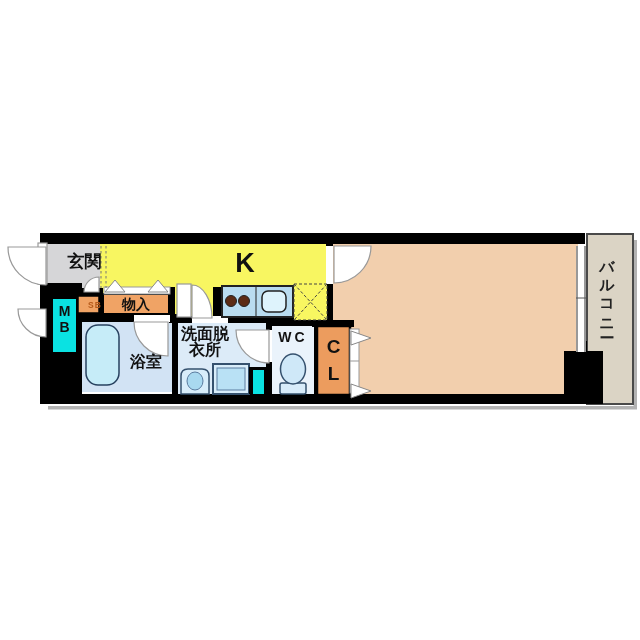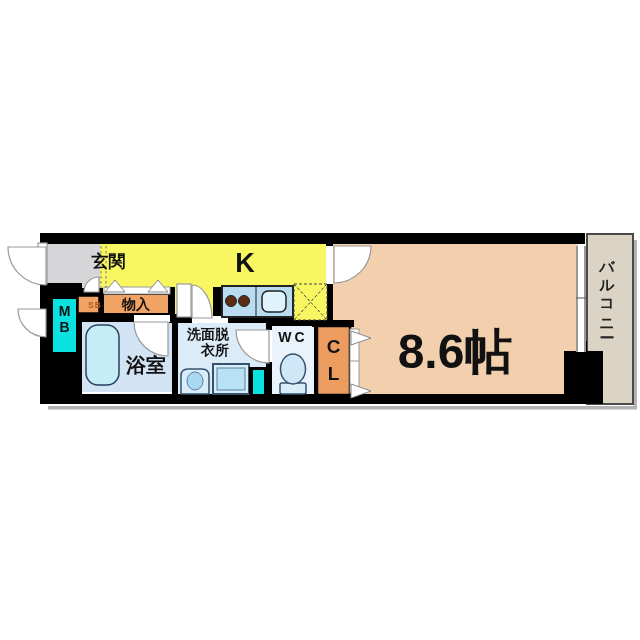--- a/index.html
+++ b/index.html
@@ -124,42 +124,41 @@
       <line x1="585" y1="246" x2="585" y2="352" stroke="#555" stroke-width="1.2"></line>
       <line x1="576" y1="298" x2="586" y2="298" stroke="#555" stroke-width="1"></line>
     </g>
 
     <g stroke="#777" stroke-width="1" stroke-dasharray="2.5,2.5">
       <line x1="101" y1="246" x2="101" y2="288"></line>
       <line x1="106" y1="246" x2="106" y2="288"></line>
     </g>
   </svg>
 
-  <div class="lbl" style="left:47px;top:250px;width:75px;font-size:17px;margin-left:24px;">玄関</div>
+  <div class="lbl" style="left:47px;top:250px;width:75px;font-size:17px;">玄関</div>
 
   <div class="lbl" style="left:200px;top:248px;width:90px;font-size:27px;">K</div>
 
   <div class="lbl" style="left:103px;top:296px;width:66px;font-size:14px;font-family:Liberation Mono, monospace;">物入</div>
 
   <div class="lbl" style="left:78px;top:300px;width:34px;font-size:8.5px;letter-spacing:1px;color:#b65a1a;">SB</div>
 
   <div class="lbl stack" style="left:52px;top:303px;width:25px;font-size:14px;">
     <div>M</div>
     <div>B</div>
   </div>
 
-  <div class="lbl" style="left:118px;top:352px;width:56px;font-size:20px;">浴室</div>
+  <div class="lbl" style="left:118px;top:352px;width:56px;font-size:16px;">浴室</div>
 
-  <div class="lbl lbl-wrap" style="left:181px;top:326px;width:48px;font-size:14px;line-height:16px;text-align:right;">洗面脱衣所</div>
+  <div class="lbl lbl-wrap" style="left:181px;top:326px;width:48px;font-size:16px;line-height:16px;text-align:center;">洗面脱衣所</div>
 
   <div class="lbl" style="left:272px;top:329px;width:42px;font-size:14px;letter-spacing:3px;">WC</div>
 
   <div class="lbl stack" style="left:317px;top:333px;width:33px;font-size:19px;line-height:27px;">
     <div>C</div>
     <div>L</div>
   </div>
 
 
-  <div class="lbl" style="left:341px;top:320px;width:228px;font-size:48px;">8.6帖</div>
 
   <div class="lbl v-text" style="left:597px;top:249px;font-size:15px;letter-spacing:3px;font-weight:600;color:#222;">バルコニー</div>
 
 </div>
 
 </body></html>

